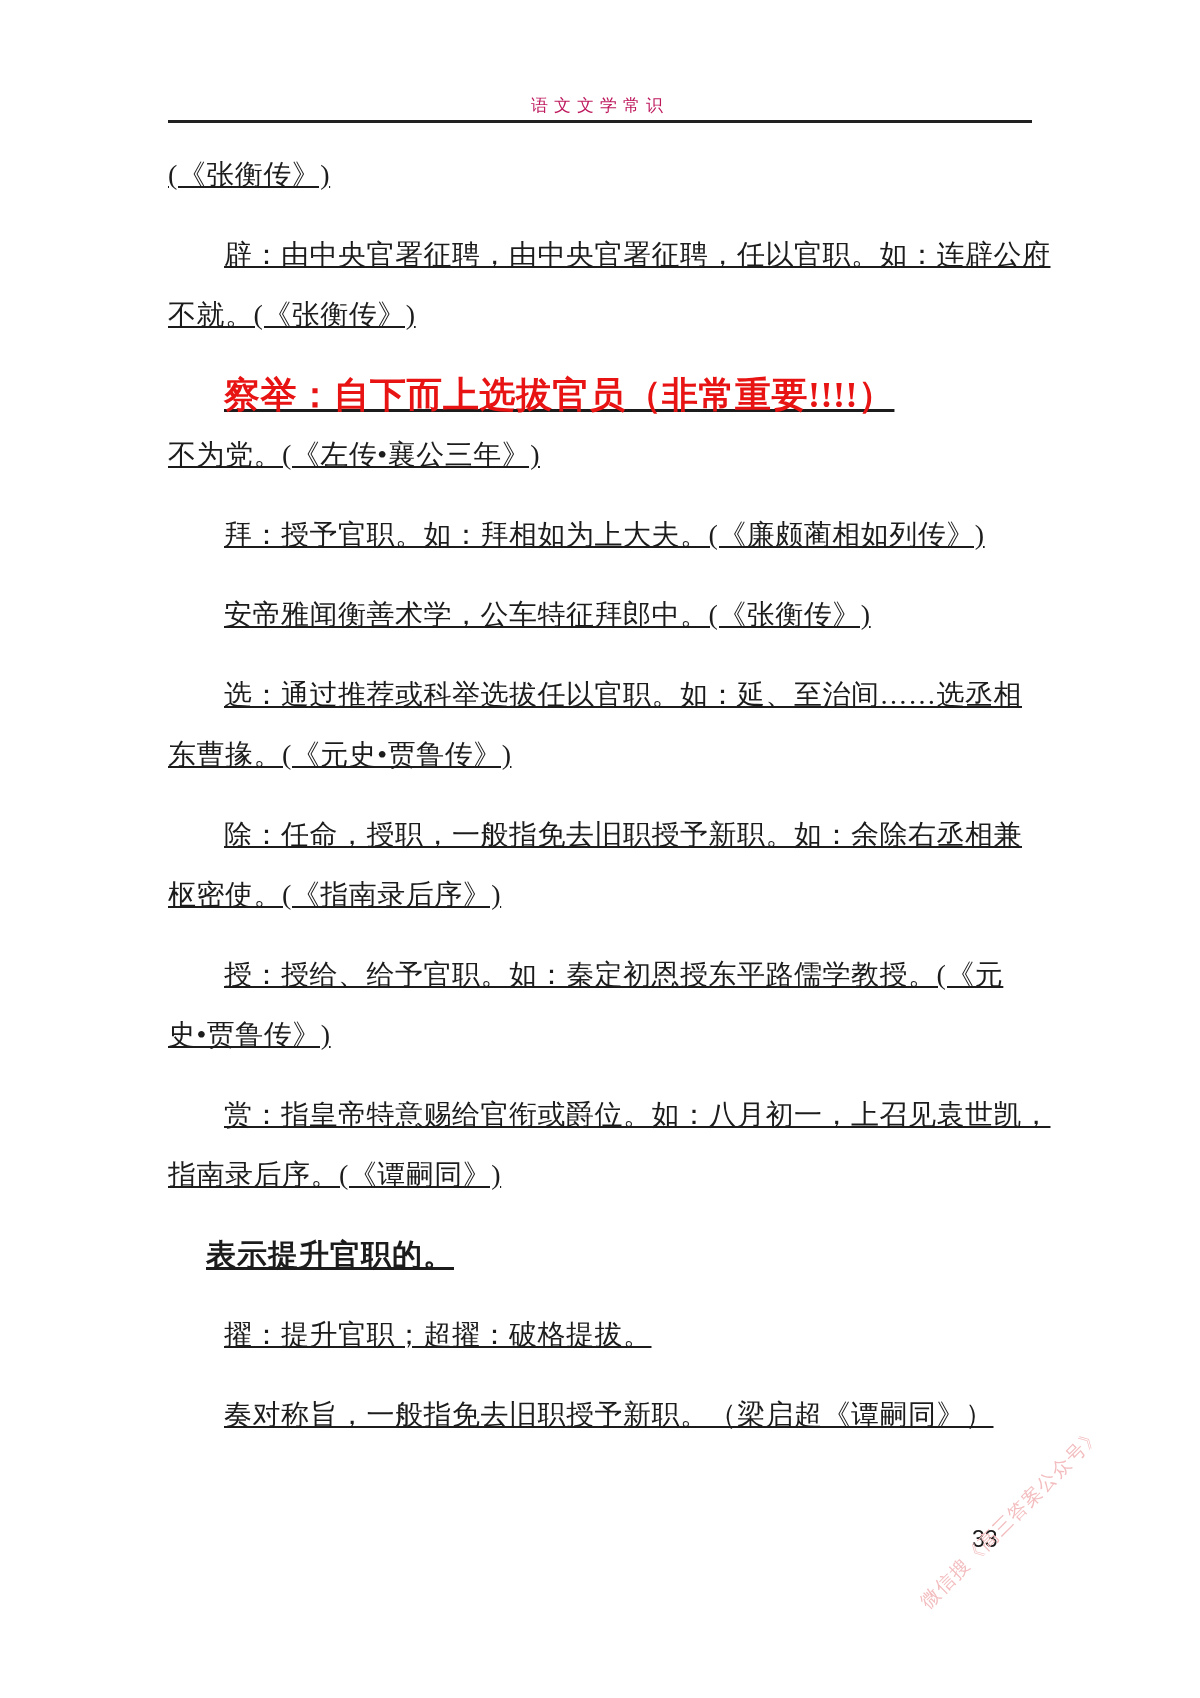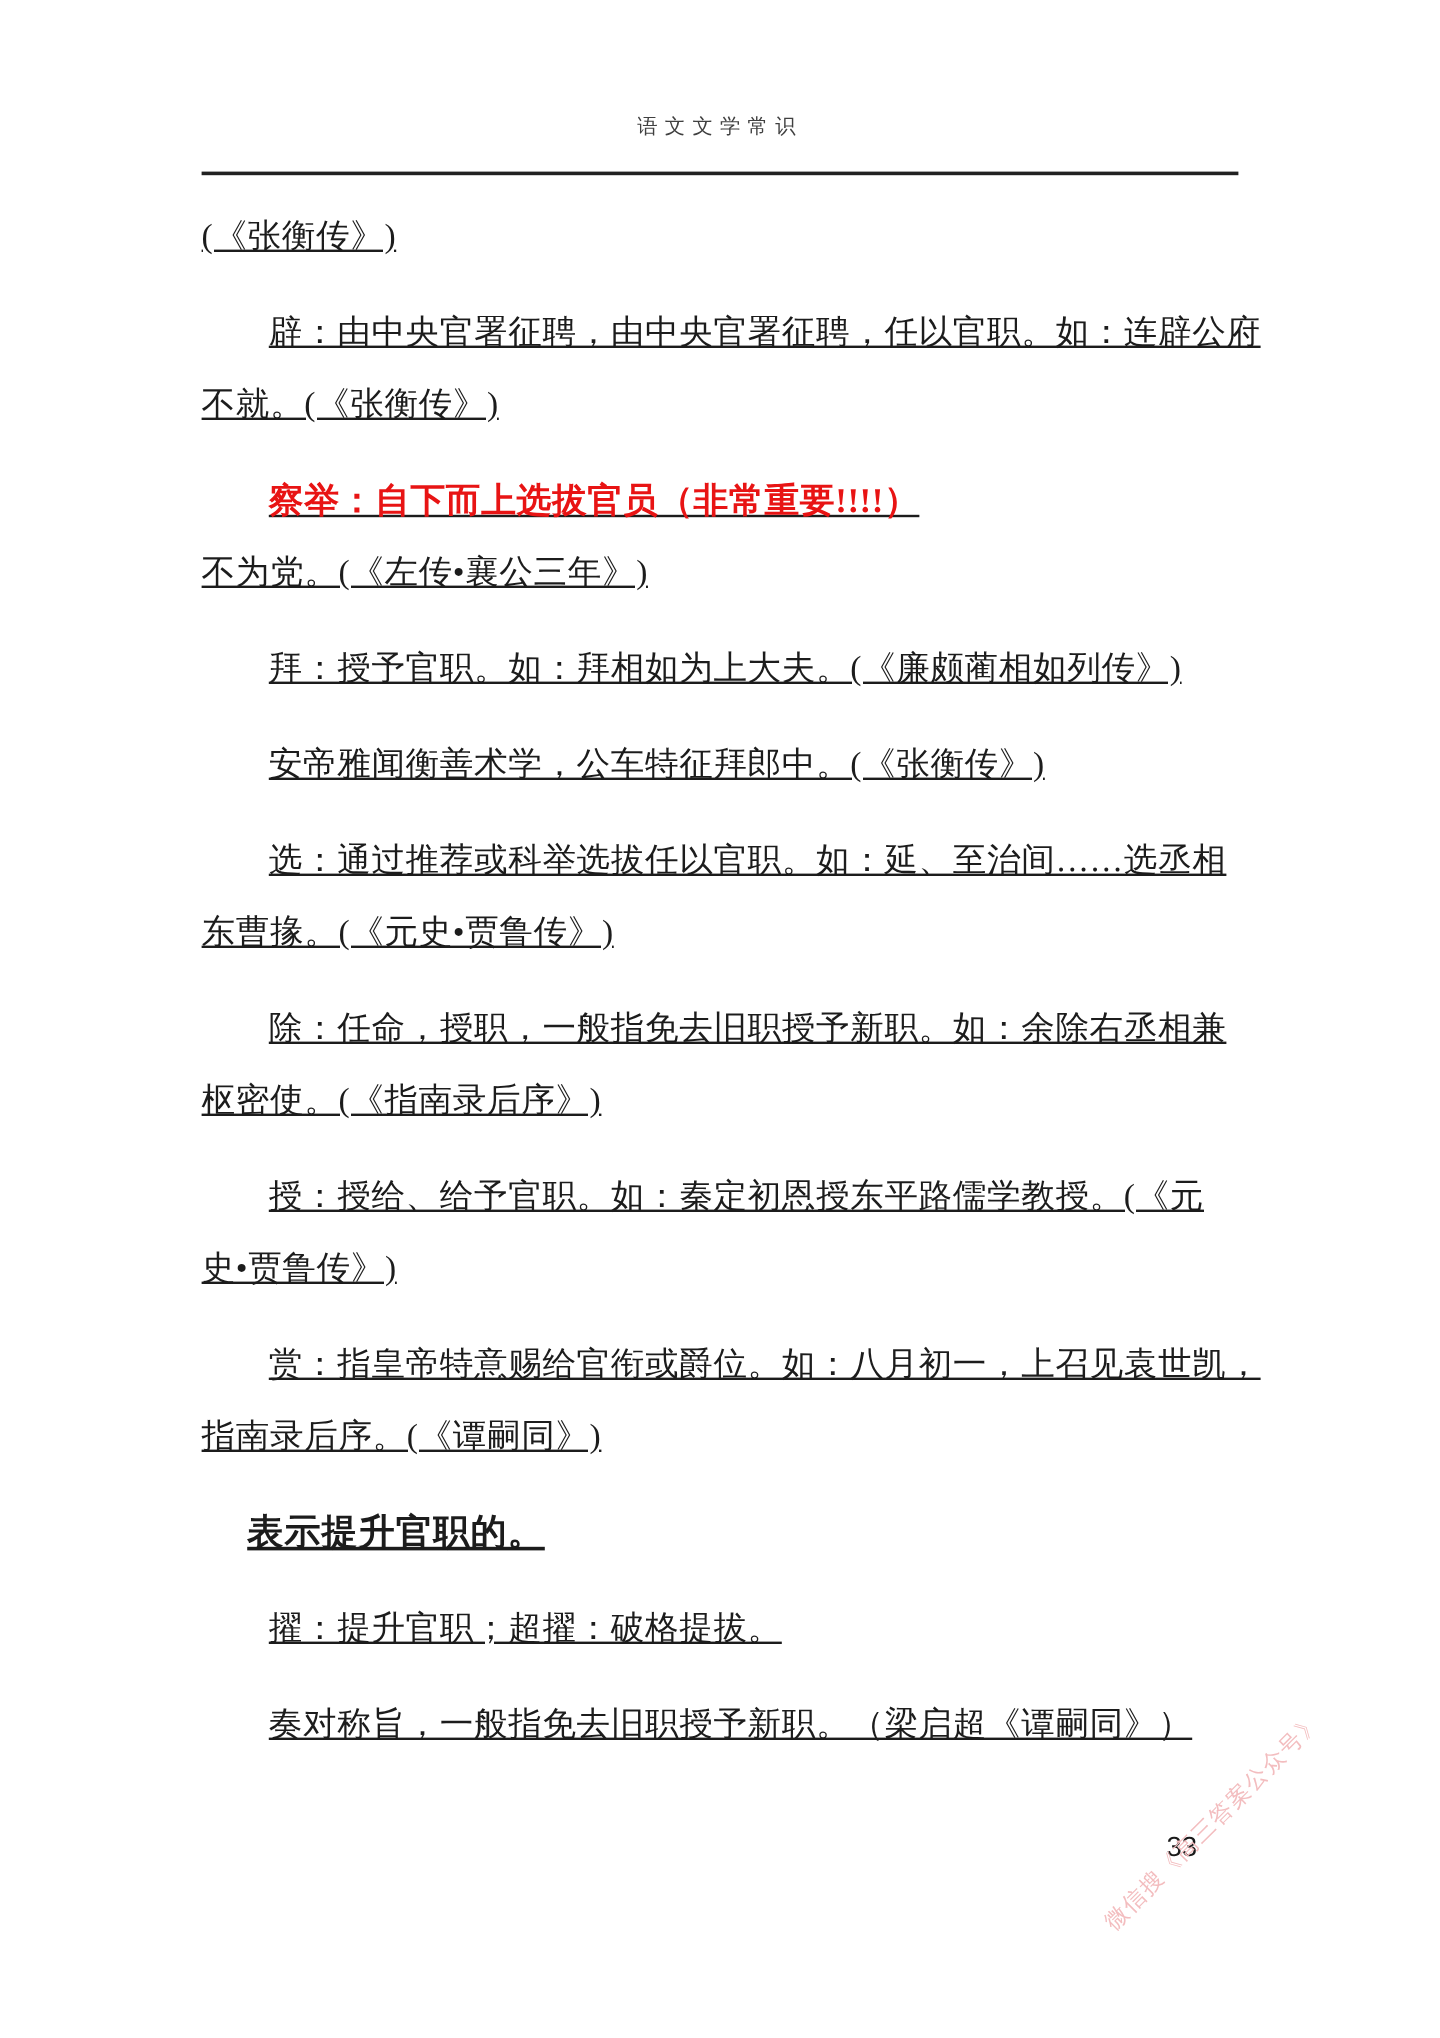--- a/index.html
+++ b/index.html
@@ -20,23 +20,23 @@
     position:absolute;inset:0;
     padding:0 168px;
   }
   .page-header{
     padding-top:94px;
     text-align:center;
   }
   .header-title{
     font-size:17px;
     letter-spacing:6px;
-    color:#404040;
+    color:#be185d;
     display:inline-block;
-    padding-bottom:26px;
+    padding-bottom:3px;
   }
   .header-rule{
     border:0;
     border-top:3.5px solid var(--rule);
     width:100%;
     height:0;
   }
   .content{
     padding-top:0;
     text-decoration:underline;
@@ -50,21 +50,21 @@
   }
   .line.cont{margin-top:0;}
   .line.para,.line.red,.line.heading{
     margin-top:20px;
     text-indent:56px;
   }
   .content .line:first-child{margin-top:22px;}
   .line.red{
     color:var(--red);
     font-weight:700;
-    font-size:29px;
+    font-size:36px;
   }
   .line.heading{
     font-family:"Liberation Sans","DejaVu Sans",sans-serif;
     font-weight:700;
     font-size:30px;
     text-indent:38px;
     letter-spacing:1px;
   }
   .page-number{
     position:absolute;

